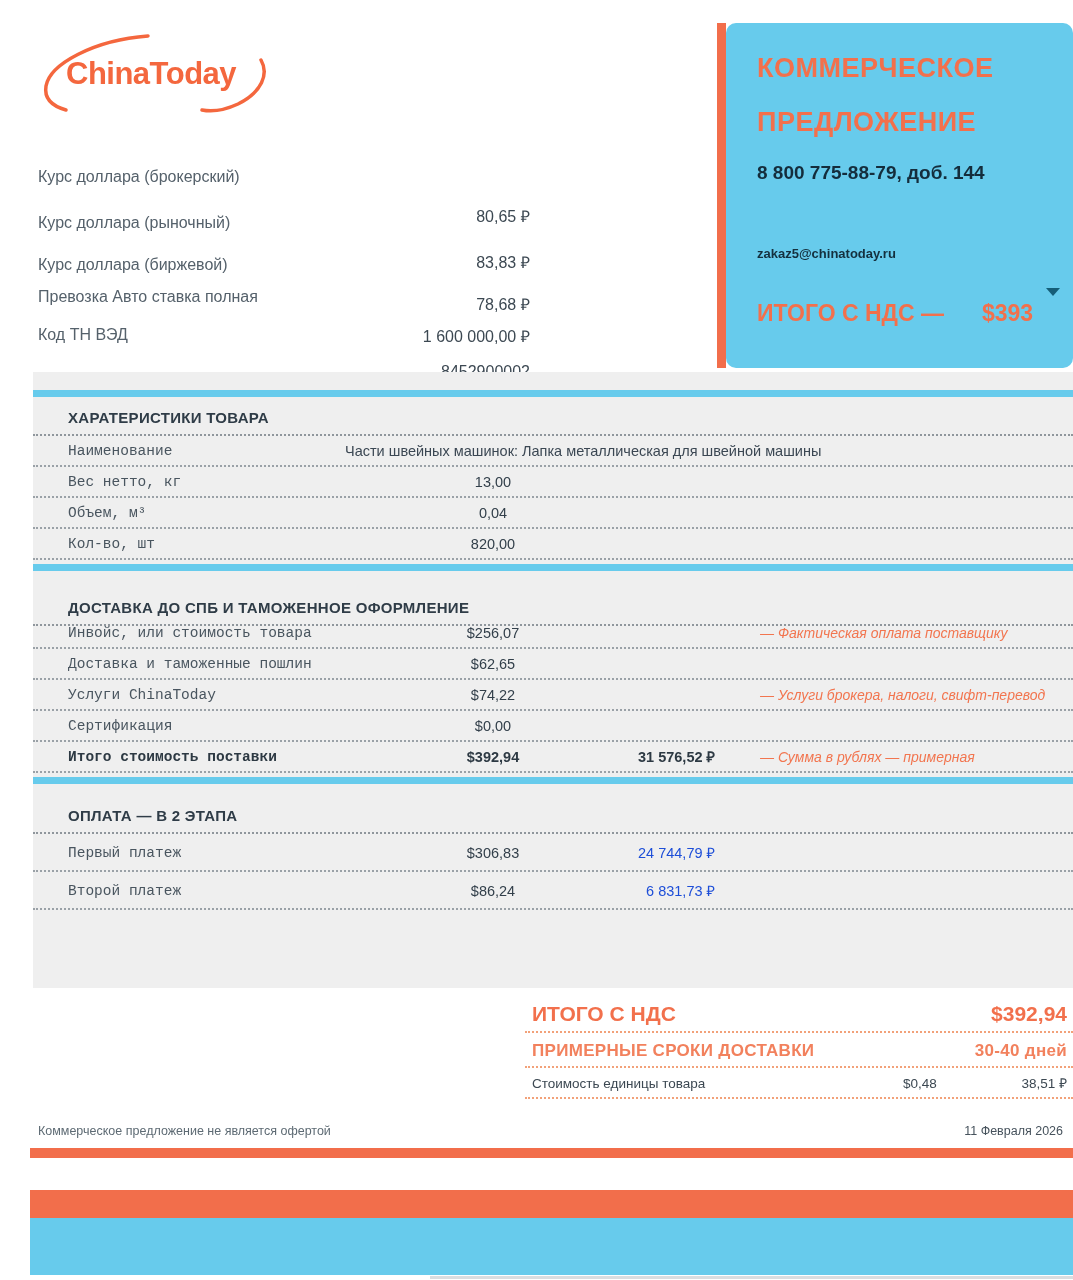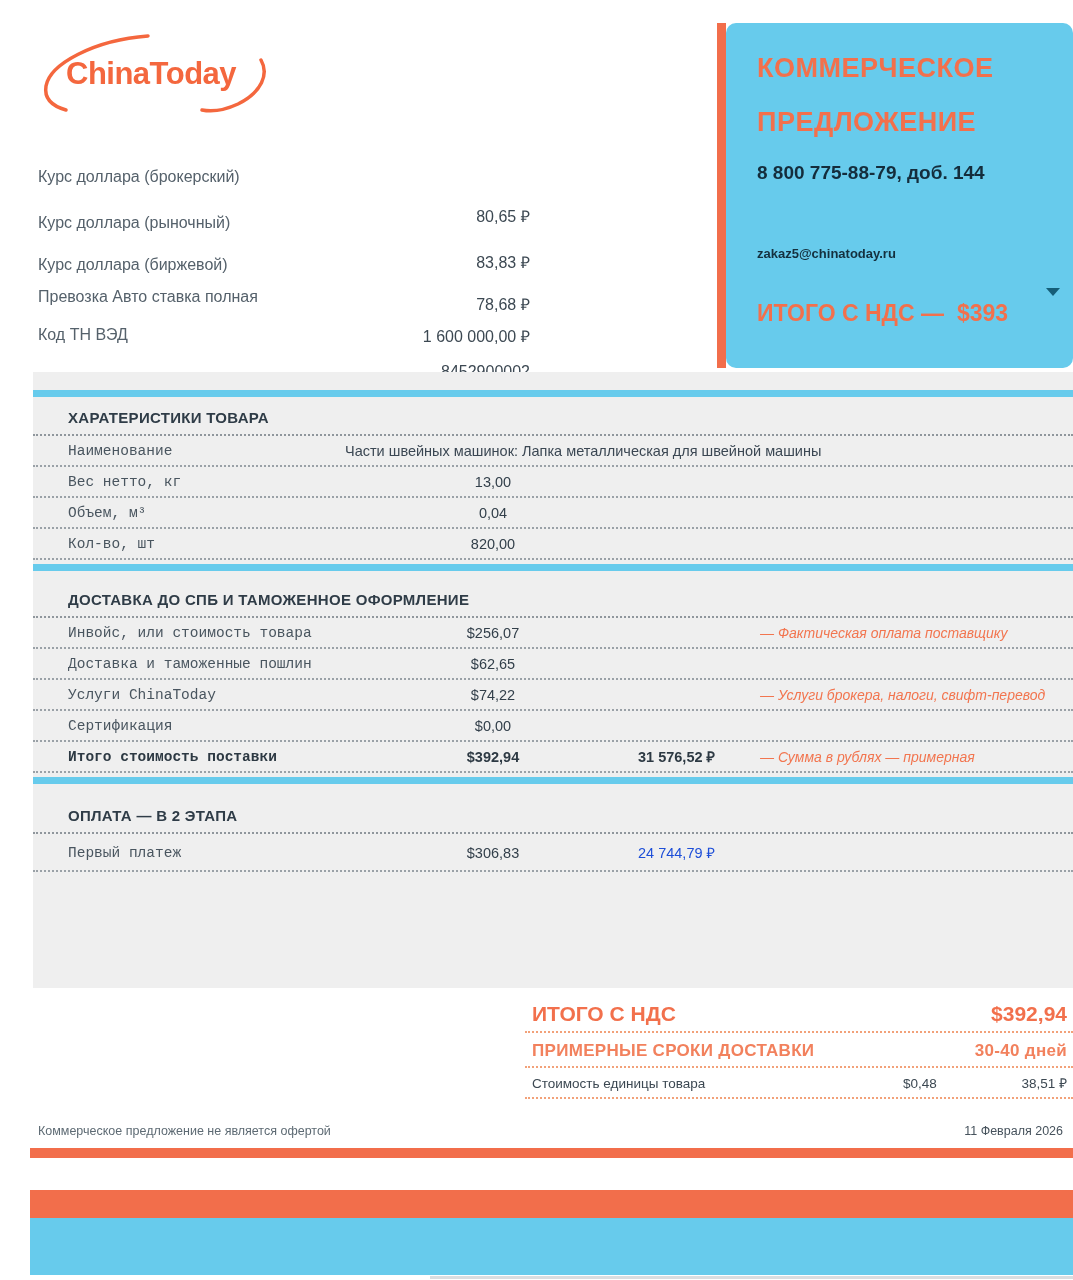--- a/index.html
+++ b/index.html
@@ -22,21 +22,21 @@
   .rate-row:nth-of-type(3){ top:94px; }
   .rate-row:nth-of-type(4){ top:126px; }
   .rate-row:nth-of-type(5){ top:164px; }
 
   
   .card-bar { position:absolute; left:717px; top:23px; width:9px; height:345px; background:#f26e4b; }
   .card { position:absolute; left:726px; top:23px; width:347px; height:345px; background:#67cbec; padding:18px 14px 0 31px;border-radius:10px; }
   .card-title { color:#f2704c; font-weight:bold; font-size:27px; line-height:54px; letter-spacing:0.5px; }
   .card-phone { margin-top:13px; font-size:19px; font-weight:bold; color:#142d3c; }
   .card-email { margin-top:62px; font-size:13px; font-weight:bold; color:#14303e; }
-  .card-total { margin-top:39px; display:flex; gap:13px; color:#f2704c; font-weight:bold; font-size:23px; }
+  .card-total { margin-top:39px; display:flex; gap:38px; color:#f2704c; font-weight:bold; font-size:23px; }
   .dd-arrow { position:absolute; left:1046px; top:288px; width:0; height:0;
               border-left:7px solid transparent; border-right:7px solid transparent; border-top:8px solid #155e78; cursor:pointer; }
 
   
   .panel { position:absolute; left:33px; top:372px; width:1040px; height:616px; background:#efefef; }
   .blue-bar { position:absolute; left:0; width:1040px; height:7px; background:#67cbec; }
   .sec-title { position:absolute; left:0; width:100%; border-bottom:2px dotted #8f969c; }
   .sec-title span { position:absolute; left:35px; bottom:8px; font-size:15px; font-weight:bold; color:#2f3c47; letter-spacing:0.3px; }
   .trow { position:absolute; left:0; width:100%; border-bottom:2px dotted #9aa1a7; font-size:14.5px; }
   .trow span { position:absolute; }
@@ -139,21 +139,21 @@
       <span class="c-label">Объем, м³</span>
       <span class="c-usd">0,04</span>
     </div>
     <div class="trow h31" style="top:157px;">
       <span class="c-label">Кол-во, шт</span>
       <span class="c-usd">820,00</span>
     </div>
 
     <div class="blue-bar" style="top:192px;"></div>
 
-    <div class="sec-title" style="top:212px; height:34px;">
+    <div class="sec-title" style="top:220px; height:34px;">
       <span>ДОСТАВКА ДО СПБ И ТАМОЖЕННОЕ ОФОРМЛЕНИЕ</span>
     </div>
     <div class="trow h31" style="top:246px;">
       <span class="c-label">Инвойс, или стоимость товара</span>
       <span class="c-usd">$256,07</span>
       <span class="c-note">— Фактическая оплата поставщику</span>
     </div>
     <div class="trow h31" style="top:277px;">
       <span class="c-label">Доставка и таможенные пошлин</span>
       <span class="c-usd">$62,65</span>
@@ -177,20 +177,25 @@
     <div class="blue-bar" style="top:405px;"></div>
 
     <div class="sec-title" style="top:428px; height:34px;">
       <span>ОПЛАТА — В 2 ЭТАПА</span>
     </div>
     <div class="trow h38" style="top:462px;">
       <span class="c-label">Первый платеж</span>
       <span class="c-usd">$306,83</span>
       <span class="c-rub">24 744,79 ₽</span>
     </div>
+    <div class="trow h38" style="top:500px;">
+      <span class="c-label">Второй платеж</span>
+      <span class="c-usd">$86,24</span>
+      <span class="c-rub">6 831,73 ₽</span>
+    </div>
   </div>
 
   <div class="totals">
     <div class="t-row t1">
       <span class="t-l">ИТОГО С НДС</span>
       <span class="t-r">$392,94</span>
     </div>
     <div class="t-row t2">
       <span class="t-l">ПРИМЕРНЫЕ СРОКИ ДОСТАВКИ</span>
       <span class="t-r">30-40 дней</span>

